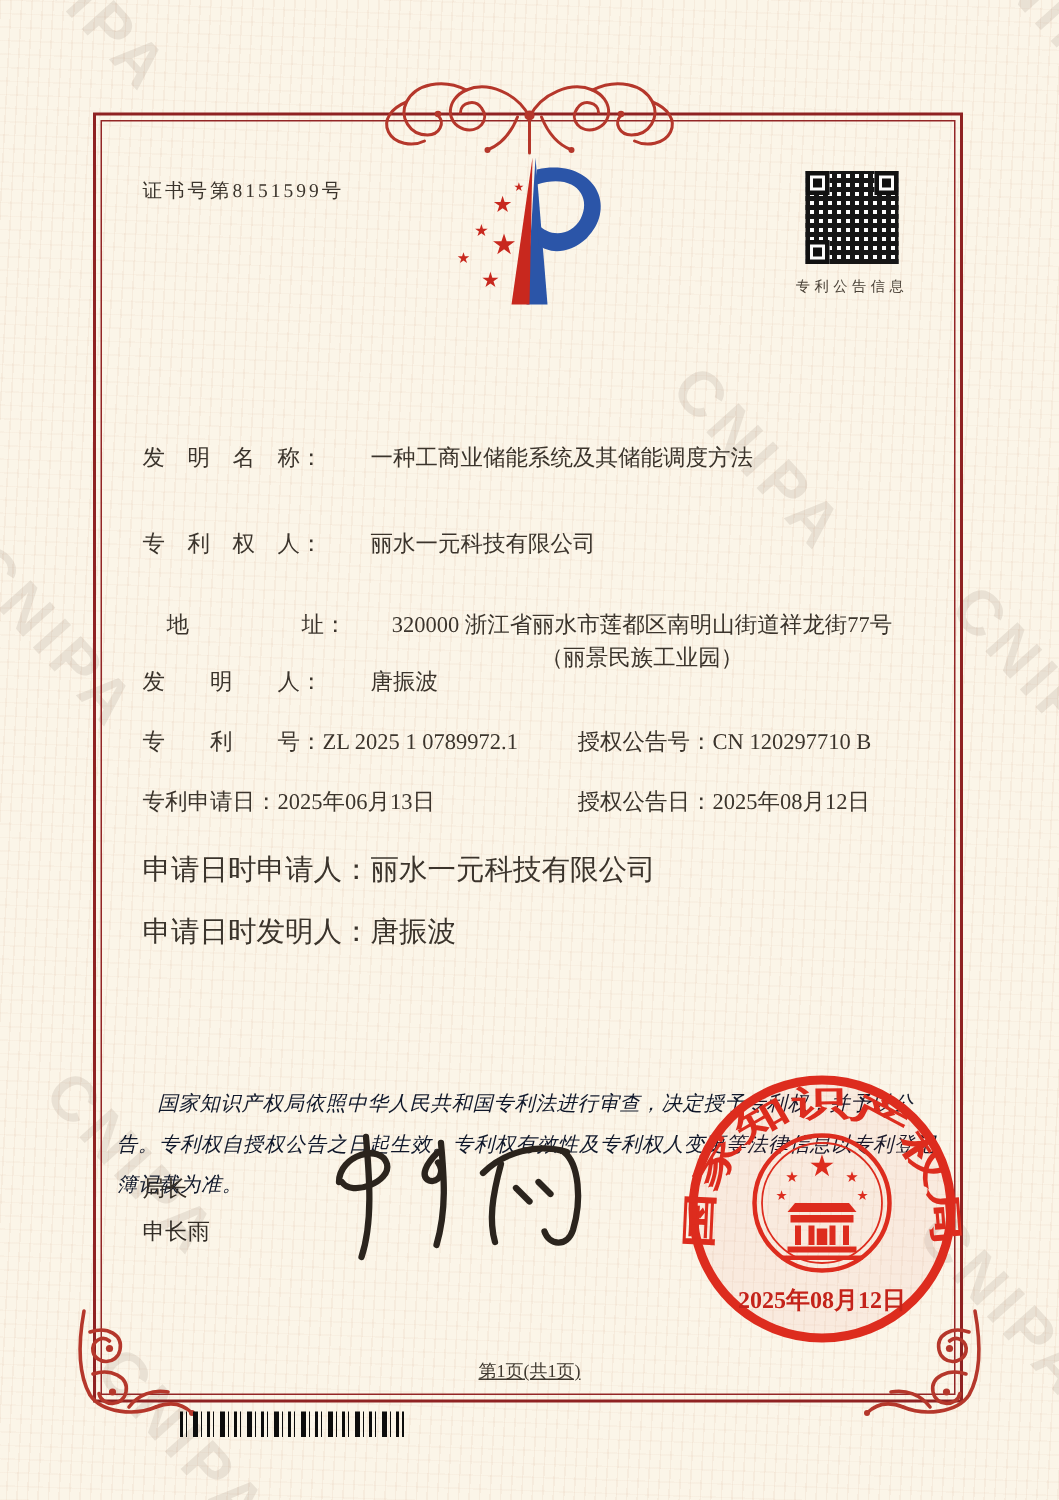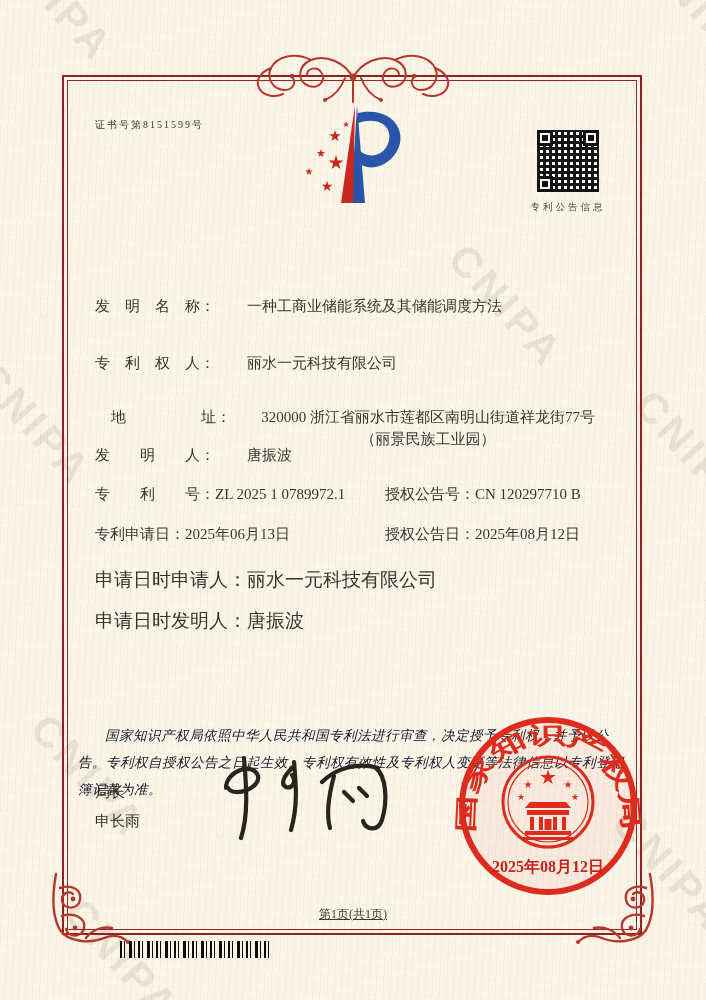--- a/index.html
+++ b/index.html
@@ -26,23 +26,23 @@
   .frame{
     position:absolute; left:62px; top:75px; width:580px; height:860px;
     border:2.5px solid #8f2222; box-sizing:border-box; z-index:2;
   }
   .frame-inner{position:absolute; inset:3px; border:1px solid #93262 6;}
   .frame-inner{border:1px solid #932626;}
   .ornament-top{position:absolute; left:353px; top:44px; transform:translateX(-50%); z-index:3;}
   .corner-flourish{position:absolute; z-index:3;}
   .content{position:absolute; inset:0; z-index:4;}
 
-  .cert-no{position:absolute; left:95px; top:118px; font-size:10px; letter-spacing:2px;}
+  .cert-no{position:absolute; left:95px; top:118px; font-size:13px; letter-spacing:2px;}
   .logo{position:absolute; left:291px; top:99px;}
-  .qr-wrap{position:absolute; left:529px; top:114px; width:78px; text-align:center;margin-top:16px;}
+  .qr-wrap{position:absolute; left:529px; top:114px; width:78px; text-align:center;}
   .qr{position:relative; width:62px; height:62px; margin:0 auto; background:
       repeating-linear-gradient(0deg,#161616 0 3px,transparent 3px 6px),
       repeating-linear-gradient(90deg,#161616 0 3px,#fdfdfd 3px 6px);}
   .finder{position:absolute; width:16px; height:16px; background:#fdfdfd; border:3px solid #111; box-sizing:border-box;}
   .finder::after{content:""; position:absolute; inset:2px; background:#111;}
   .f-tl{left:0;top:0;} .f-tr{right:0;top:0;} .f-bl{left:0;bottom:0;}
   .qr-caption{margin-top:9px; font-size:9.5px; letter-spacing:3px; color:#4a4238;}
 
   .title{position:absolute; left:0; right:0; top:211px; text-align:center;
     font-size:35px; font-weight:bold; letter-spacing:13px; text-indent:13px; color:#2e2822;}

